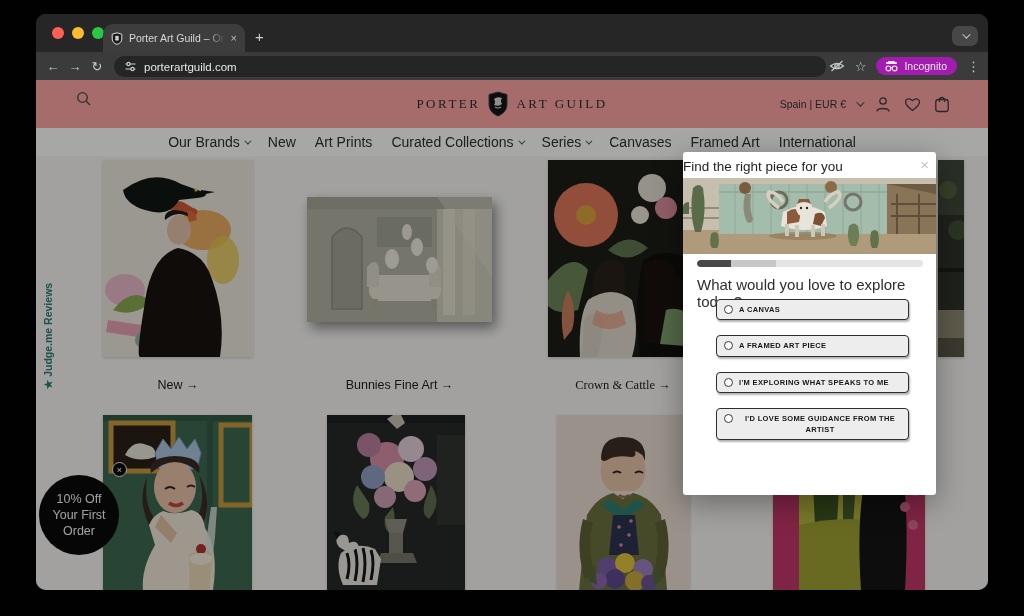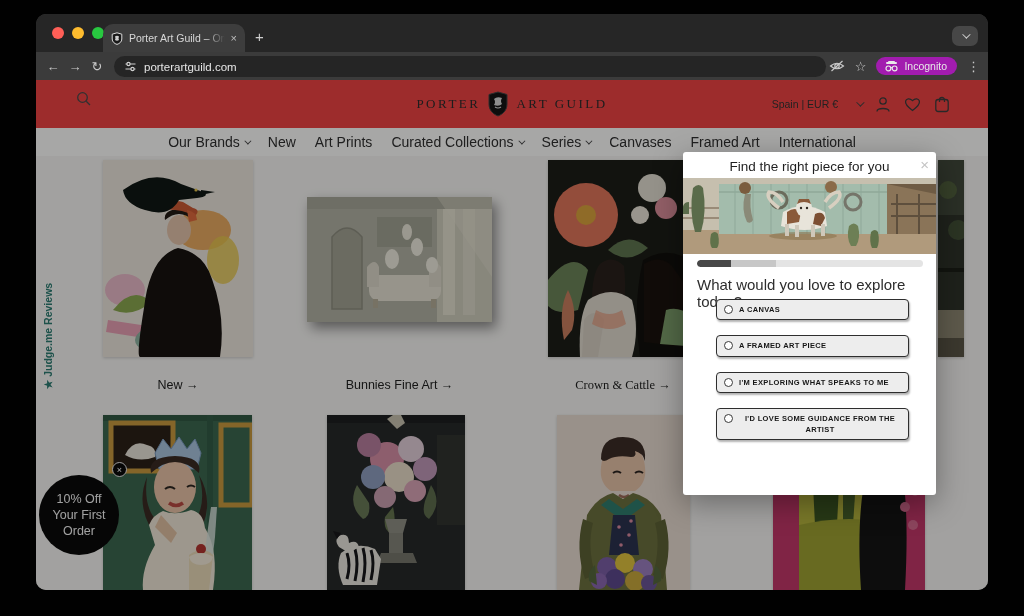--- a/index.html
+++ b/index.html
@@ -21,46 +21,46 @@
   .urlbar { position:absolute; left:78px; top:4px; width:712px; height:21px; background:#252525; border-radius:11px; display:flex; align-items:center; padding:0 10px; gap:7px; }
   .url-text { font-size:11.5px; color:#e6e6e6; }
   .tool-right { position:absolute; right:8px; top:0; height:28px; display:flex; align-items:center; gap:10px; }
   .incog-pill { display:flex; align-items:center; gap:5px; background:#a21caf; border-radius:12px; padding:3px 10px 3px 8px; }
   .incog-pill span { font-size:10.5px; color:#e8e8e8; }
   .star-glyph { color:#c9c9c9; font-size:13px; }
   .dots { color:#c9c9c9; font-size:13px; letter-spacing:0; }
 
   
   .viewport { position:relative; width:952px; height:510px; background:#f6f5f3; overflow:hidden; }
-  .site-header { position:absolute; left:0; top:0; width:952px; height:48px; background:#ef4444; display:flex; align-items:center; justify-content:center; }
+  .site-header { position:absolute; left:0; top:0; width:952px; height:48px; background:#fca5a5; display:flex; align-items:center; justify-content:center; }
   .search-btn { position:absolute; left:40px; top:11px; }
   .logo { display:flex; align-items:center; gap:7px; font-family:"Liberation Serif","DejaVu Serif",serif; font-size:13px; letter-spacing:2.5px; color:#2c2c2c; }
   .header-right { position:absolute; right:38px; top:0; height:48px; display:flex; align-items:center; gap:13px; }
-  .locale { font-size:10.5px; color:#333; display:flex; align-items:center; gap:18px; }
+  .locale { font-size:10.5px; color:#333; display:flex; align-items:center; gap:10px; }
   .chev { width:6px; height:6px; border-right:1.3px solid #444; border-bottom:1.3px solid #444; transform:rotate(45deg) translateY(-2px); display:inline-block; }
   .site-nav { position:absolute; left:0; top:48px; width:952px; height:28px; background:#fdfdfc; display:flex; align-items:center; justify-content:center; gap:19px; }
   .nav-item { font-size:14px; color:#2f2f2f; display:flex; align-items:center; gap:4px; white-space:nowrap; }
   .nav-item .chev { width:5px; height:5px; }
 
   .art { position:absolute; box-shadow:0 1px 3px rgba(0,0,0,.18); }
   .art svg { display:block; }
   .shadowed { box-shadow:4px 6px 12px rgba(0,0,0,.45); }
   .cat-label { position:absolute; top:298px; font-size:12.5px; color:#222; text-align:center; }
 
   .judge-tab { position:absolute; left:2px; top:200px; width:20px; height:112px; display:flex; align-items:center; justify-content:center; }
   .judge-text { transform:rotate(-90deg); white-space:nowrap; font-size:10.5px; color:#2c7c72; font-weight:bold; }
 
   .discount { position:absolute; left:3px; top:395px; width:80px; height:80px; border-radius:50%; background:#0a0a0a; color:#f4f4f4; display:flex; flex-direction:column; align-items:center; justify-content:center; font-size:12.5px; line-height:1.3; z-index:3; }
   .discount-close { position:absolute; left:76px; top:382px; width:15px; height:15px; border-radius:50%; background:#0a0a0a; border:1.5px solid #eee; color:#fff; font-size:9px; display:flex; align-items:center; justify-content:center; z-index:3; }
 
   .overlay { position:absolute; inset:0; background:rgba(0,0,0,.34); z-index:5; }
 
   
   .popup { position:absolute; left:647px; top:72px; width:253px; height:343px; background:#fff; border-radius:3px; box-shadow:0 8px 30px rgba(0,0,0,.35); z-index:6; }
-  .popup-title { margin-top:7px; text-align:center; font-size:13.5px; color:#1f1f1f; }
+  .popup-title { margin-top:7px; text-align:left; font-size:13.5px; color:#1f1f1f; }
   .popup-close { position:absolute; right:7px; top:5px; color:#c4c4c4; font-size:15px; line-height:1; }
   .popup-hero { position:absolute; left:0; top:26px; width:253px; height:76px; overflow:hidden; }
   .progress { position:absolute; left:14px; top:108px; width:226px; height:7px; border-radius:4px; background:#e4e4e4; overflow:hidden; }
   .progress i { display:block; height:100%; float:left; }
   .progress .seg-dark { background:#484848; border-radius:4px 0 0 4px; }
   .progress .seg-mid { background:#c7c7c7; }
   .popup-question { position:absolute; left:14px; top:124px; font-size:15px; color:#2d2d2d; }
   .options { position:absolute; left:33px; top:147px; width:193px; display:flex; flex-direction:column; gap:15px;text-align:center; }
   .option { background:#ededed; border:1.2px solid #2e2e2e; border-radius:4px; box-shadow:1px 2px 2px rgba(0,0,0,.3); display:flex; align-items:flex-start; padding:4px 7px; gap:6px; }
   .radio { width:9px; height:9px; min-width:9px; border:1.2px solid #3a3a3a; border-radius:50%; background:#fff; margin-top:1px; }

